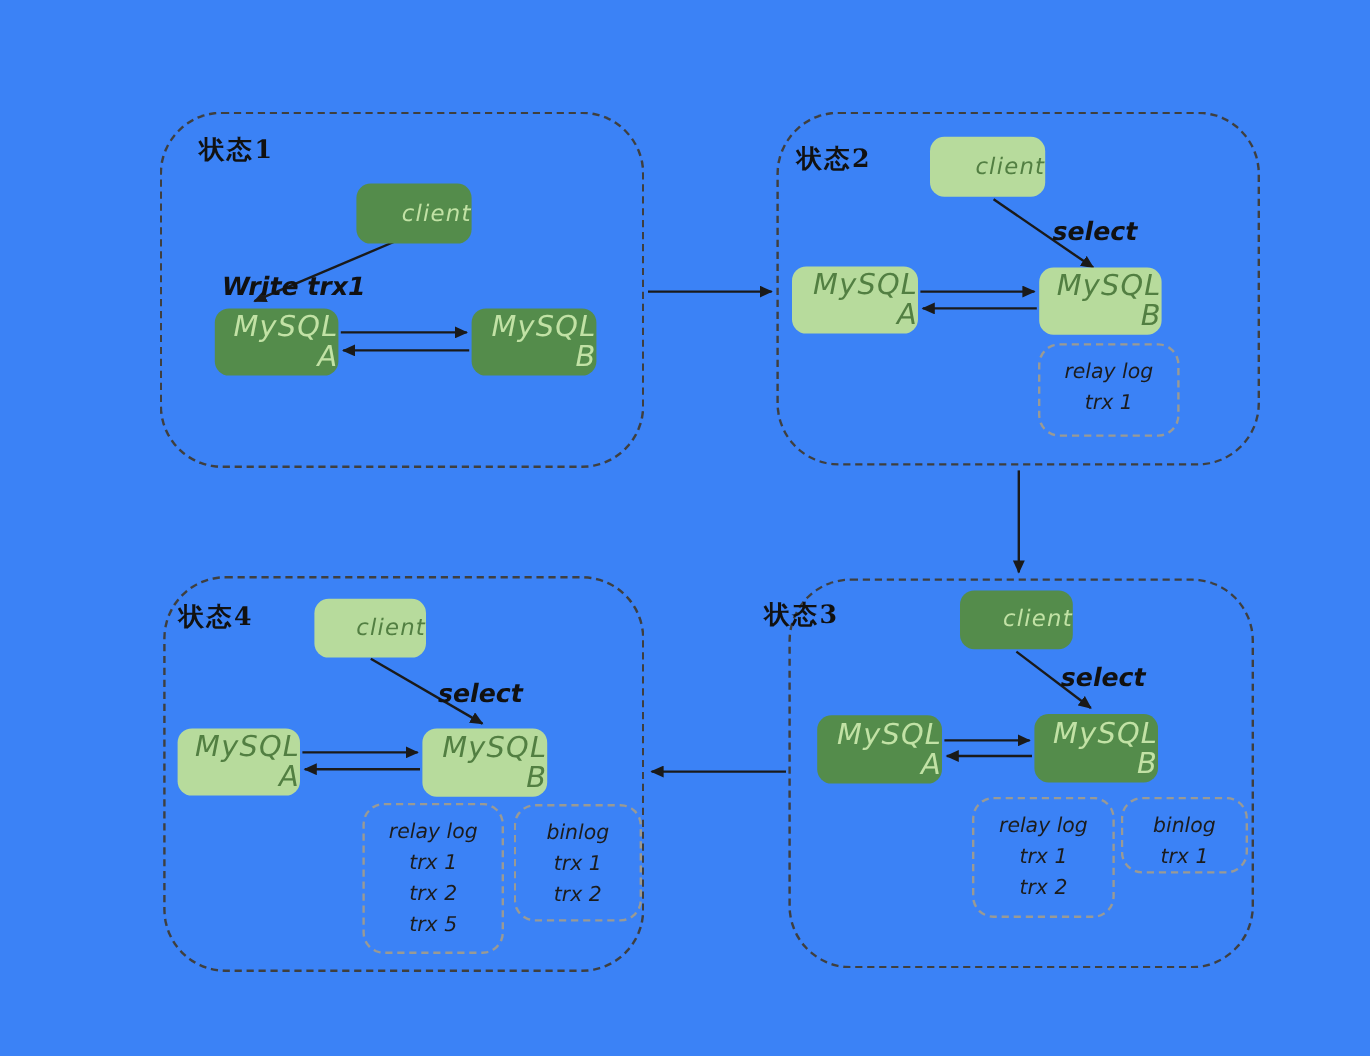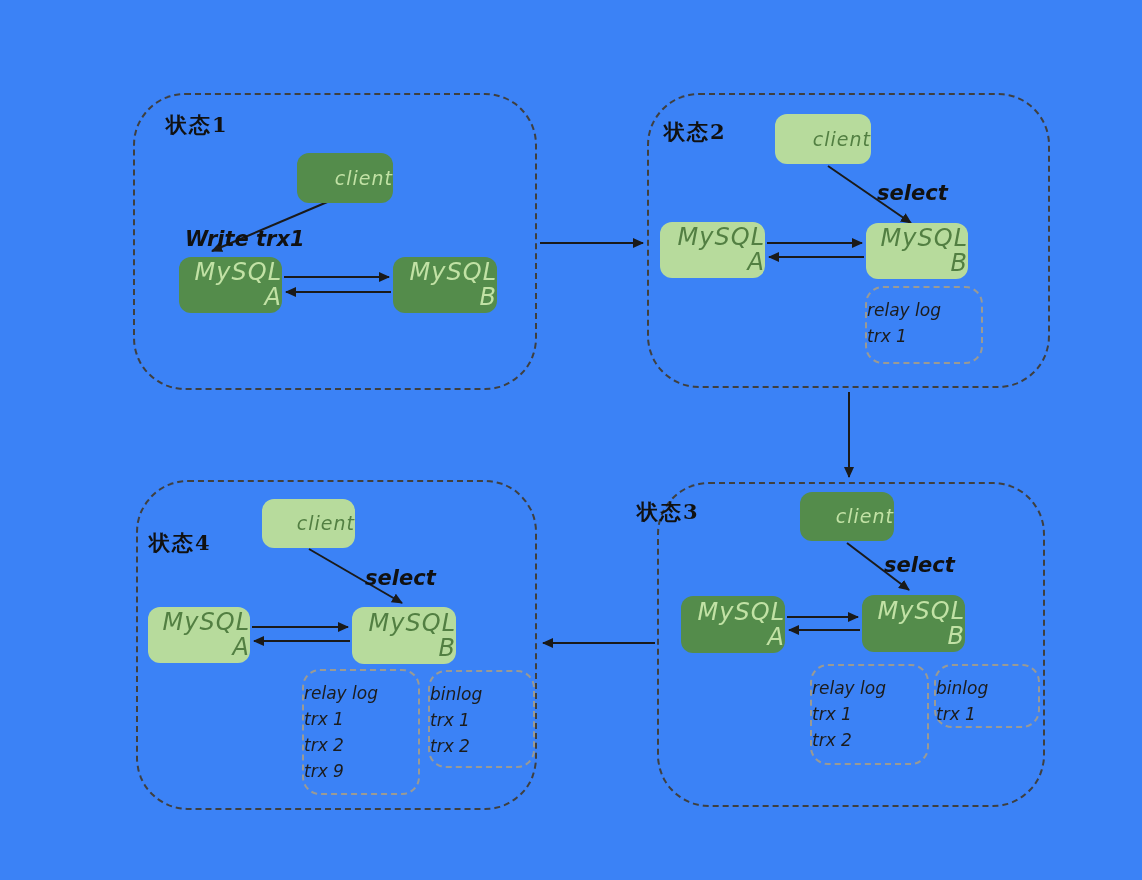--- a/index.html
+++ b/index.html
@@ -11,21 +11,21 @@
   .panel { position:absolute; border:2px dashed #3f3f3f; border-radius:52px; }
   .panel-title { position:absolute; font-weight:bold; font-size:21px; color:#111;
                  font-family:"DejaVu Serif", serif; letter-spacing:2px; }
   .node { position:absolute; border-radius:12px; display:flex; flex-direction:column;
           align-items:flex-end; justify-content:center; font-style:italic; letter-spacing:1px; }
   .node.dark { background:#548c4b; color:#c2e2a5; }
   .node.light { background:#b7db9c; color:#527f42; }
   .node .nl { font-size:24px; line-height:25px; }
   .node.client-box .nl { font-size:19px; }
   .logbox { position:absolute; border:2px dashed #9a9a94; border-radius:18px; color:#1c1c1c;
-            text-align:left; font-size:17px; font-style:italic; padding-top:9px; }
+            text-align:center; font-size:17px; font-style:italic; padding-top:9px; }
   .log-title { line-height:26px; }
   .log-line { line-height:26px; }
   .edge-label { position:absolute; font-size:21px; color:#111; font-style:italic; white-space:nowrap;font-weight:bold; }
 </style>
 </head>
 <body>
 
 <div class="canvas">
 
   <svg class="arrows" width="1142" height="880">
@@ -116,39 +116,39 @@
       </div>
   </div>
   <div class="logbox" style="left:934px; top:664px; width:106px; height:64px;">
     <div class="log-title">binlog</div>
     <div>
         <div class="log-line">trx 1</div>
       </div>
   </div>
 
   <div class="panel" style="left:136px; top:480px; width:401px; height:330px;"></div>
-  <div class="panel-title" style="left:149px; top:529px;">状态4</div>
+  <div class="panel-title" style="left:149px; top:500px;">状态4</div>
   <div class="node light client-box" style="left:262px; top:499px; width:93px; height:49px;">
     <div class="nl">client</div>
   </div>
   <div class="edge-label" style="left:365px; top:566px;">select</div>
   <div class="node light" style="left:148px; top:607px; width:102px; height:56px;">
     <div class="nl">MySQL</div>
     <div class="nl">A</div>
   </div>
   <div class="node light" style="left:352px; top:607px; width:104px; height:57px;">
     <div class="nl">MySQL</div>
     <div class="nl">B</div>
   </div>
   <div class="logbox" style="left:302px; top:669px; width:118px; height:126px;">
     <div class="log-title">relay log</div>
     <div>
         <div class="log-line">trx 1</div>
         <div class="log-line">trx 2</div>
-        <div class="log-line">trx 9</div>
+        <div class="log-line">trx 5</div>
       </div>
   </div>
   <div class="logbox" style="left:428px; top:670px; width:107px; height:98px;">
     <div class="log-title">binlog</div>
     <div>
         <div class="log-line">trx 1</div>
         <div class="log-line">trx 2</div>
       </div>
   </div>
 

